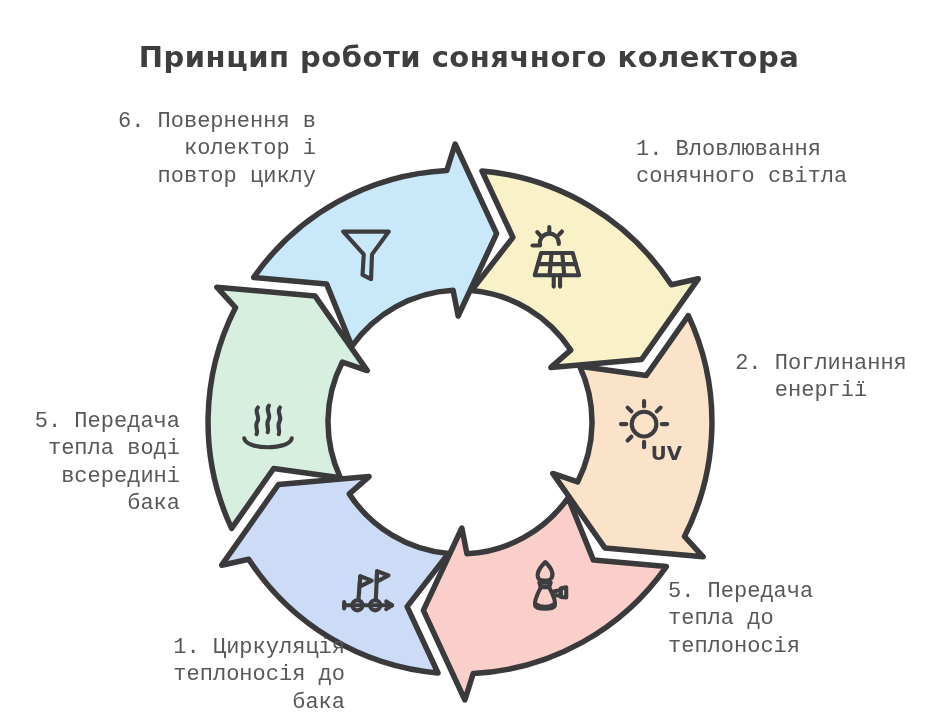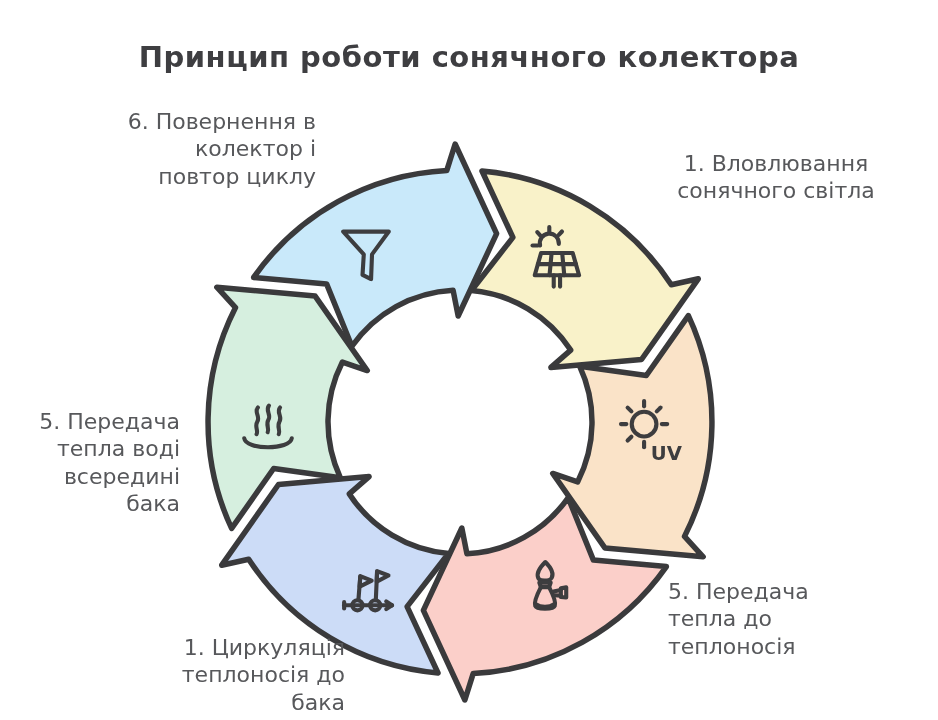--- a/index.html
+++ b/index.html
@@ -10,22 +10,23 @@
   }
   .title{
     position:absolute;left:0;top:20px;width:938px;text-align:center;
     font-size:29px;font-weight:700;color:#3e3e41;letter-spacing:0.5px;
   }
   .ring{position:absolute;left:0;top:0;}
   .seg{stroke:#3a3a3c;stroke-width:5.5;stroke-linejoin:round;}
   .step-label{
     position:absolute;color:#57585b;font-size:22px;line-height:1.24;
     white-space:pre-line;
+    font-family:Liberation Mono, monospace;
   }
-  .lbl1{left:636px;top:130px;text-align:center;width:280px;}
+  .lbl1{left:636px;top:116px;text-align:left;width:280px;}
   .lbl2{left:712px;top:330px;width:218px;text-align:center;}
   .lbl3{left:668px;top:558px;text-align:left;width:220px;}
   .lbl4{left:95px;top:614px;width:250px;text-align:right;}
   .lbl5{left:0px;top:388px;width:180px;text-align:right;}
   .lbl6{left:68px;top:88px;width:248px;text-align:right;}
   .icon{position:absolute;width:76px;height:76px;text-decoration:underline;}
   .icon svg{width:100%;height:100%;stroke:#3d3d3f;fill:none;
     stroke-width:1.3;stroke-linecap:round;stroke-linejoin:round;}
   .i1{left:517px;top:202px;}
   .i2{left:614px;top:374px;}
@@ -118,20 +119,22 @@
   </div>
 
   <div class="icon i6">
     <svg viewBox="0 0 24 24">
       <path d="M4.8 4.6 L19.2 4.6 L13.9 11.8 L13.6 19.6 L10.9 18.3 L11.3 11.8 Z"></path>
     </svg>
   </div>
 
   <div class="step-label lbl1">1. Вловлювання
 сонячного світла</div>
+  <div class="step-label lbl2">2. Поглинання
+енергії</div>
   <div class="step-label lbl3">5. Передача
 тепла до
 теплоносія</div>
   <div class="step-label lbl4">1. Циркуляція
 теплоносія до
 бака</div>
   <div class="step-label lbl5">5. Передача
 тепла воді
 всередині
 бака</div>

